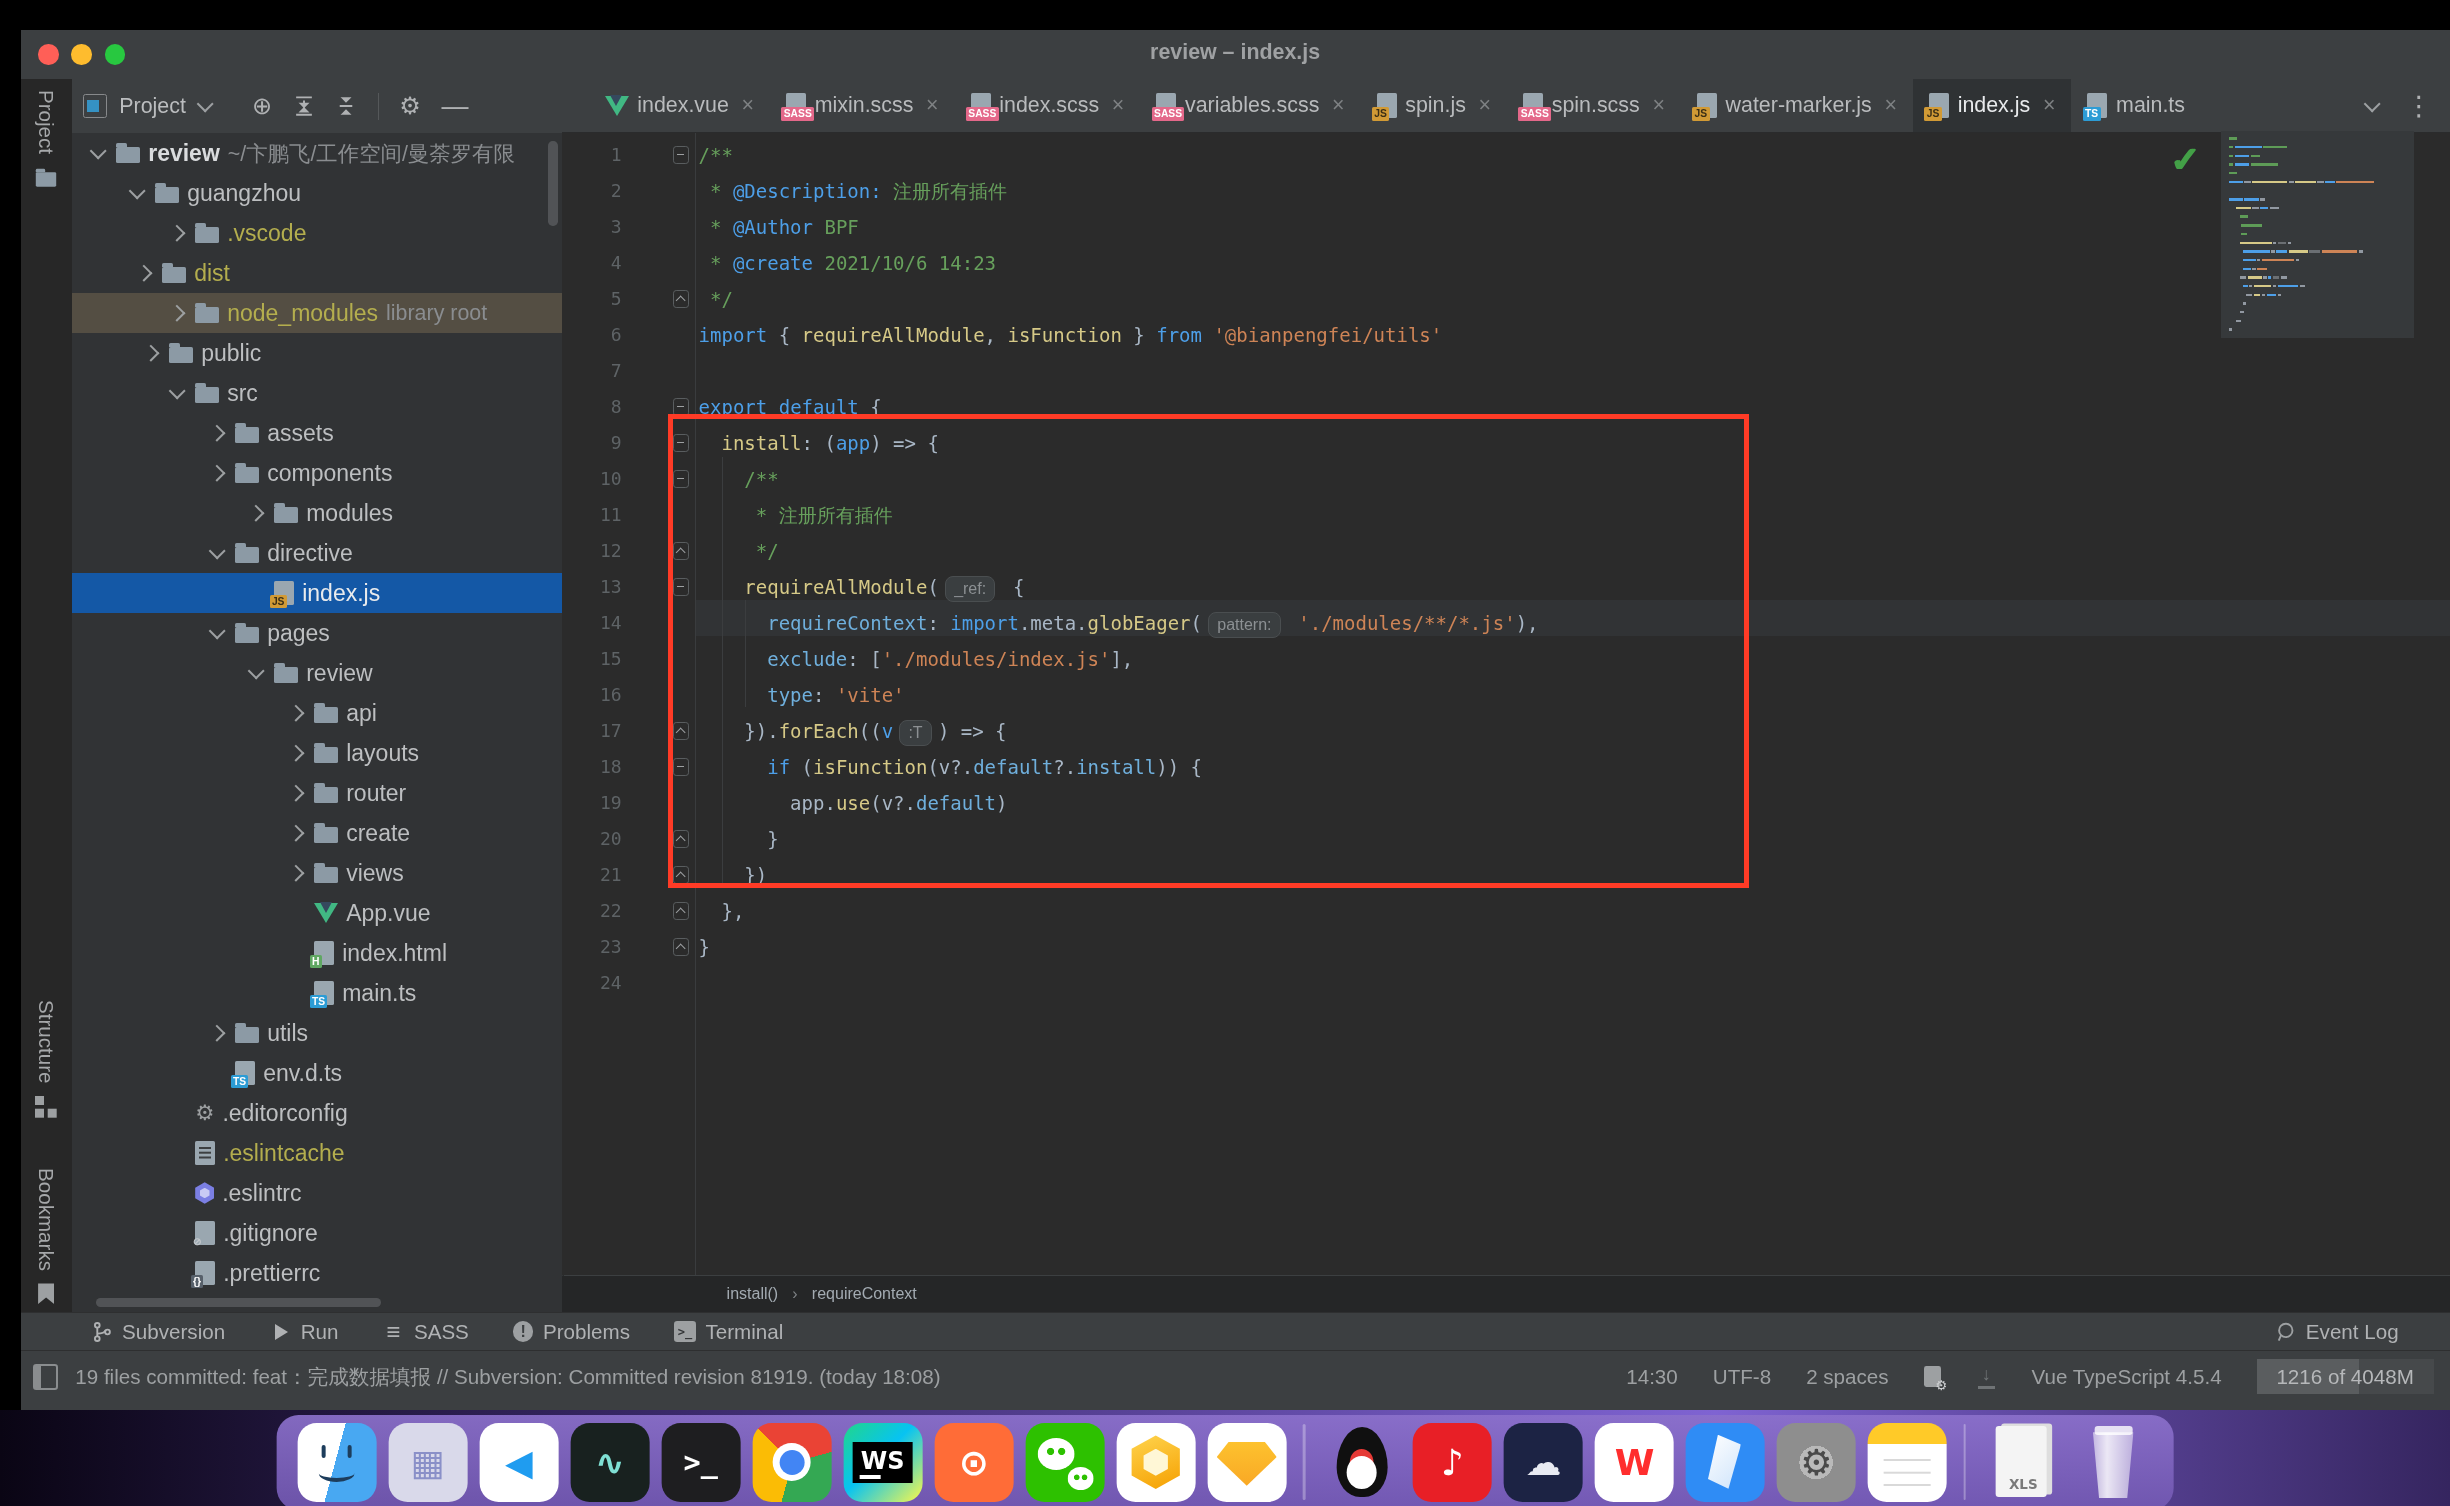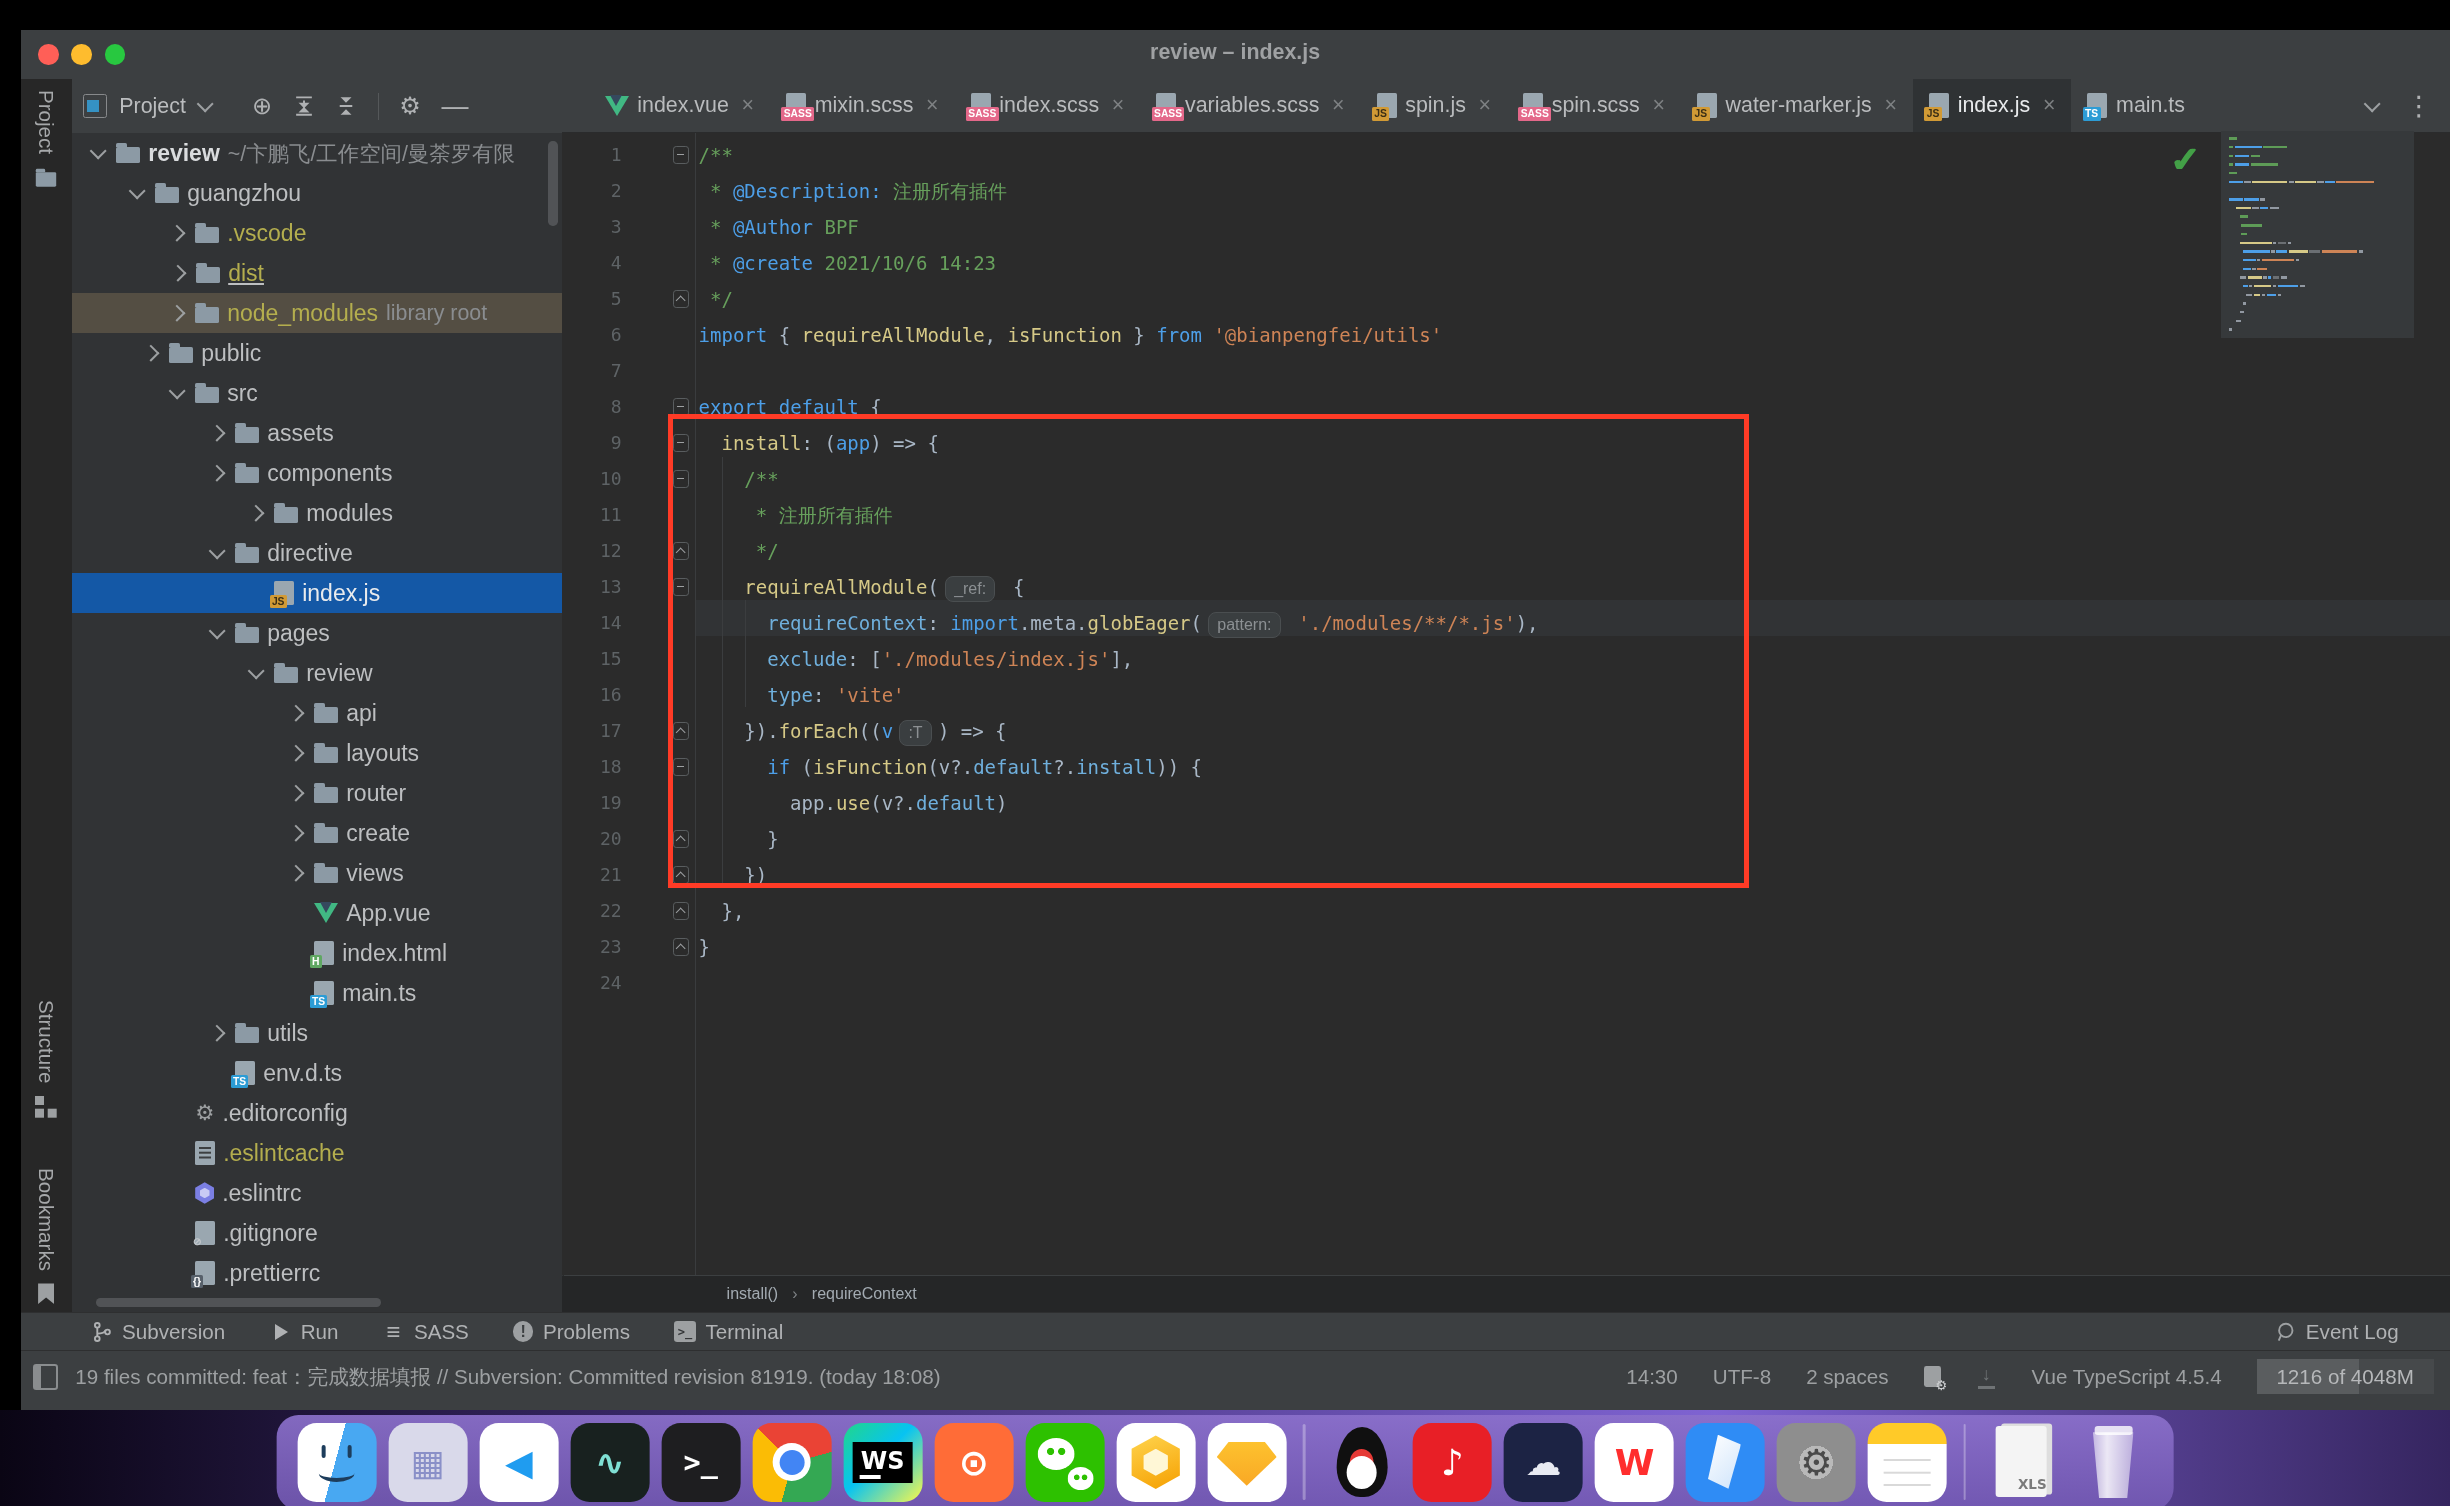--- a/index.html
+++ b/index.html
@@ -169,21 +169,21 @@
       radial-gradient(circle at 35% 45%,#2dc100 2.4px,transparent 3.2px),
       radial-gradient(circle at 65% 45%,#2dc100 2.4px,transparent 3.2px),#fff;}
   .shape-gem::before{content:"";position:absolute;inset:12.7px;clip-path:polygon(50% 0,95% 25%,95% 75%,50% 100%,5% 75%,5% 25%);background:linear-gradient(160deg,#ffd54f,#f59f00);}
   .shape-gem::after{content:"";position:absolute;inset:26px;clip-path:polygon(50% 0,95% 25%,95% 75%,50% 100%,5% 75%,5% 25%);background:#fff7d6;}
   .shape-sketch::before{content:"";position:absolute;left:9.5px;right:9.5px;top:19px;bottom:16px;clip-path:polygon(20% 0,80% 0,100% 35%,50% 100%,0 35%);background:linear-gradient(180deg,#fdc22e,#f9a825);}
   .shape-qq::before{content:"";position:absolute;left:14.2px;top:4px;width:51px;height:70px;background:#101010;border-radius:50% 50% 46% 46%/58% 58% 42% 42%;}
   .shape-qq::after{content:"";position:absolute;left:24.5px;top:33px;width:30px;height:33px;background:#fff;border-radius:50%;box-shadow:0 -10.3px 0 -3.2px #e53935;}
   .shape-prism::before{content:"";position:absolute;left:22px;top:12px;width:33px;height:54px;background:linear-gradient(135deg,#ffffff,#cfe4fb);clip-path:polygon(30% 0,100% 18%,62% 100%,0 82%);}
   .shape-notes::before{content:"";position:absolute;left:16px;right:16px;top:36px;height:2.4px;background:#d9d9d9;box-shadow:0 12.7px 0 #d9d9d9,0 25px 0 #d9d9d9;}
   .shape-xls::before{content:"";position:absolute;left:12.7px;top:3.2px;width:51px;height:71px;background:#f4f4f4;border-radius:3.2px;box-shadow:5.5px -2.4px 0 #dedede;}
-  .shape-xls .glyph{position:absolute;left:24px;bottom:9.5px;width:51px;text-align:center;font-size:13.5px;color:#7a7a7a;}
+  .shape-xls .glyph{position:absolute;left:15px;bottom:9.5px;width:51px;text-align:center;font-size:13.5px;color:#7a7a7a;}
   .shape-trash::before{content:"";position:absolute;left:17.4px;top:9.5px;width:44px;height:66px;
       background:linear-gradient(90deg,rgba(255,255,255,.5),rgba(255,255,255,.85) 35%,rgba(255,255,255,.45));
       clip-path:polygon(4% 0,96% 0,82% 100%,18% 100%);}
   .shape-trash::after{content:"";position:absolute;left:20.6px;top:3.2px;width:38px;height:8.7px;background:rgba(255,255,255,.8);border-radius:3.2px;}
 </style>
 </head>
 <body>
 
 <div class="screen">
   <div class="ide">
@@ -328,21 +328,21 @@
           <i class="fi fi-folder"></i>
           <span class="tname">guangzhou</span>
         </div>
         <div class="trow" style="padding-left: 95px;">
           <span class="chev-slot">
             <i class="chev right"></i>
           </span>
           <i class="fi fi-folder"></i>
           <span class="tname yellow">.vscode</span>
         </div>
-        <div class="trow" style="padding-left: 96px; text-decoration: underline;">
+        <div class="trow" style="padding-left: 62px;">
           <span class="chev-slot">
             <i class="chev right"></i>
           </span>
           <i class="fi fi-folder"></i>
           <span class="tname yellow">dist</span>
         </div>
         <div class="trow hl" style="padding-left: 95px;">
           <span class="chev-slot">
             <i class="chev right"></i>
           </span>

